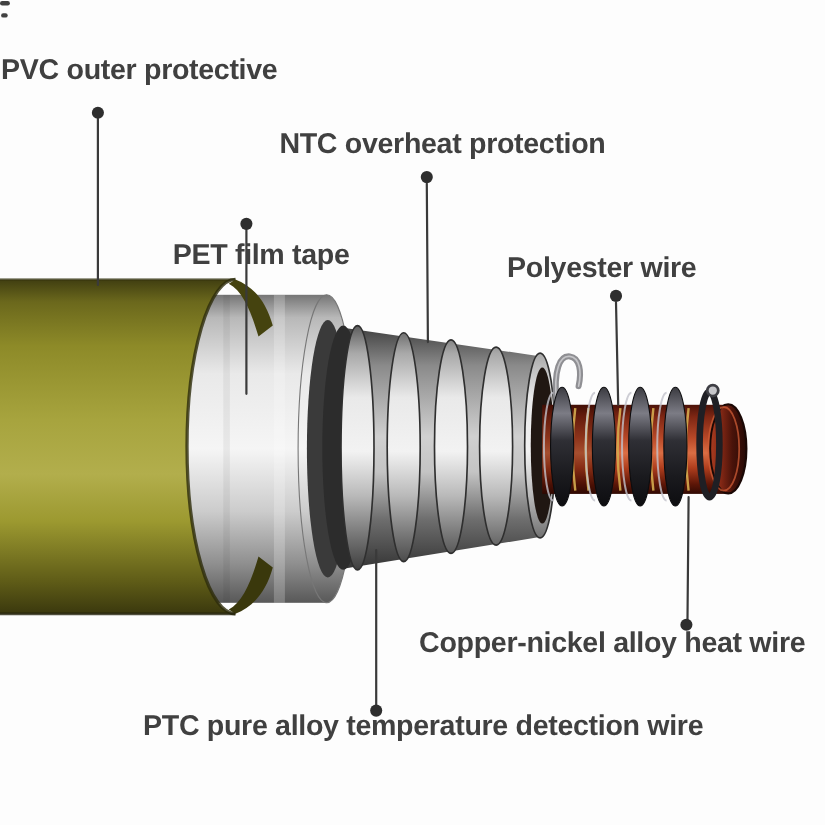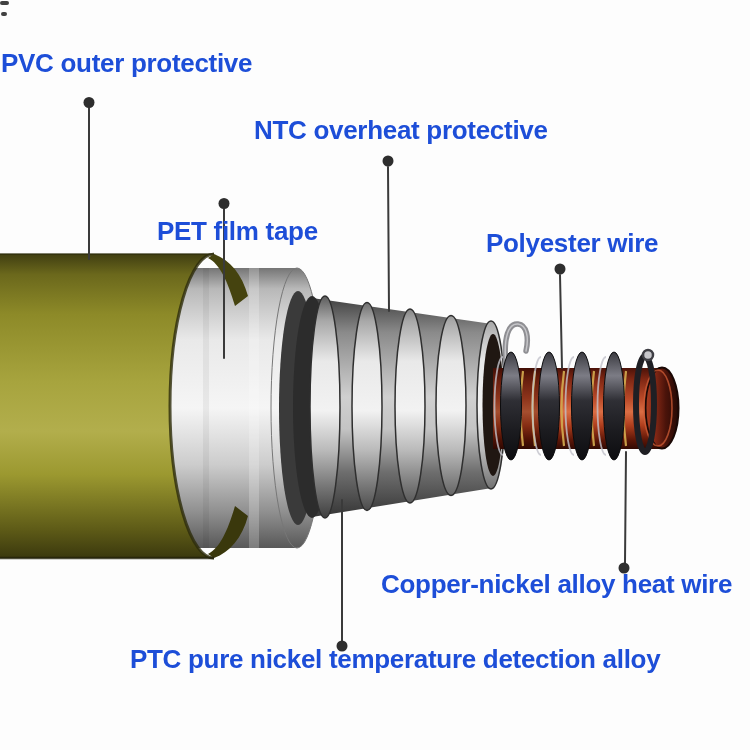--- a/index.html
+++ b/index.html
@@ -1,24 +1,24 @@
 <!DOCTYPE html>
 <html><head>
 <meta charset="utf-8">
 <style>
   html,body{margin:0;padding:0;background:#fdfdfd;}
   #stage{position:relative;width:750px;height:750px;overflow:hidden;
          font-family:"Liberation Sans",sans-serif;background:#fdfdfd;}
   #cable-svg{position:absolute;left:0;top:0;}
   .lbl{position:absolute;font-weight:700;font-size:26px;line-height:1.1;
-       color:#1d4ed8;letter-spacing:-0.3px;white-space:nowrap;}
+       color:#404040;letter-spacing:-0.3px;white-space:nowrap;}
   .lbl-pvc{left:1px;top:49px;}
   .lbl-ntc{left:254px;top:116px;}
   .lbl-pet{left:157px;top:169px;margin-top:48px;}
-  .lbl-polyester{left:486px;top:229px;}
+  .lbl-polyester{left:461px;top:229px;}
   .lbl-copper{left:381px;top:570px;}
   .lbl-ptc{left:130px;top:645px;}
 </style>
 </head>
 <body>
 
 <div id="stage">
 
 <svg id="cable-svg" width="750" height="750" viewBox="0 0 750 750">
   <defs>
@@ -160,19 +160,19 @@
     <circle cx="89" cy="102.5" r="5.5"></circle>
     <circle cx="224" cy="203.5" r="5.5"></circle>
     <circle cx="388" cy="161" r="5.5"></circle>
     <circle cx="560" cy="269" r="5.5"></circle>
     <circle cx="624" cy="568" r="5.5"></circle>
     <circle cx="342" cy="646" r="5.5"></circle>
   </g>
 </svg>
 
 <div class="lbl lbl-pvc">PVC outer protective</div>
-<div class="lbl lbl-ntc">NTC overheat protective</div>
+<div class="lbl lbl-ntc">NTC overheat protection</div>
 <div class="lbl lbl-pet">PET film tape</div>
 <div class="lbl lbl-polyester">Polyester wire</div>
 <div class="lbl lbl-copper">Copper-nickel alloy heat wire</div>
-<div class="lbl lbl-ptc">PTC pure nickel temperature detection alloy</div>
+<div class="lbl lbl-ptc">PTC pure alloy temperature detection wire</div>
 
 </div>
 
 </body></html>

